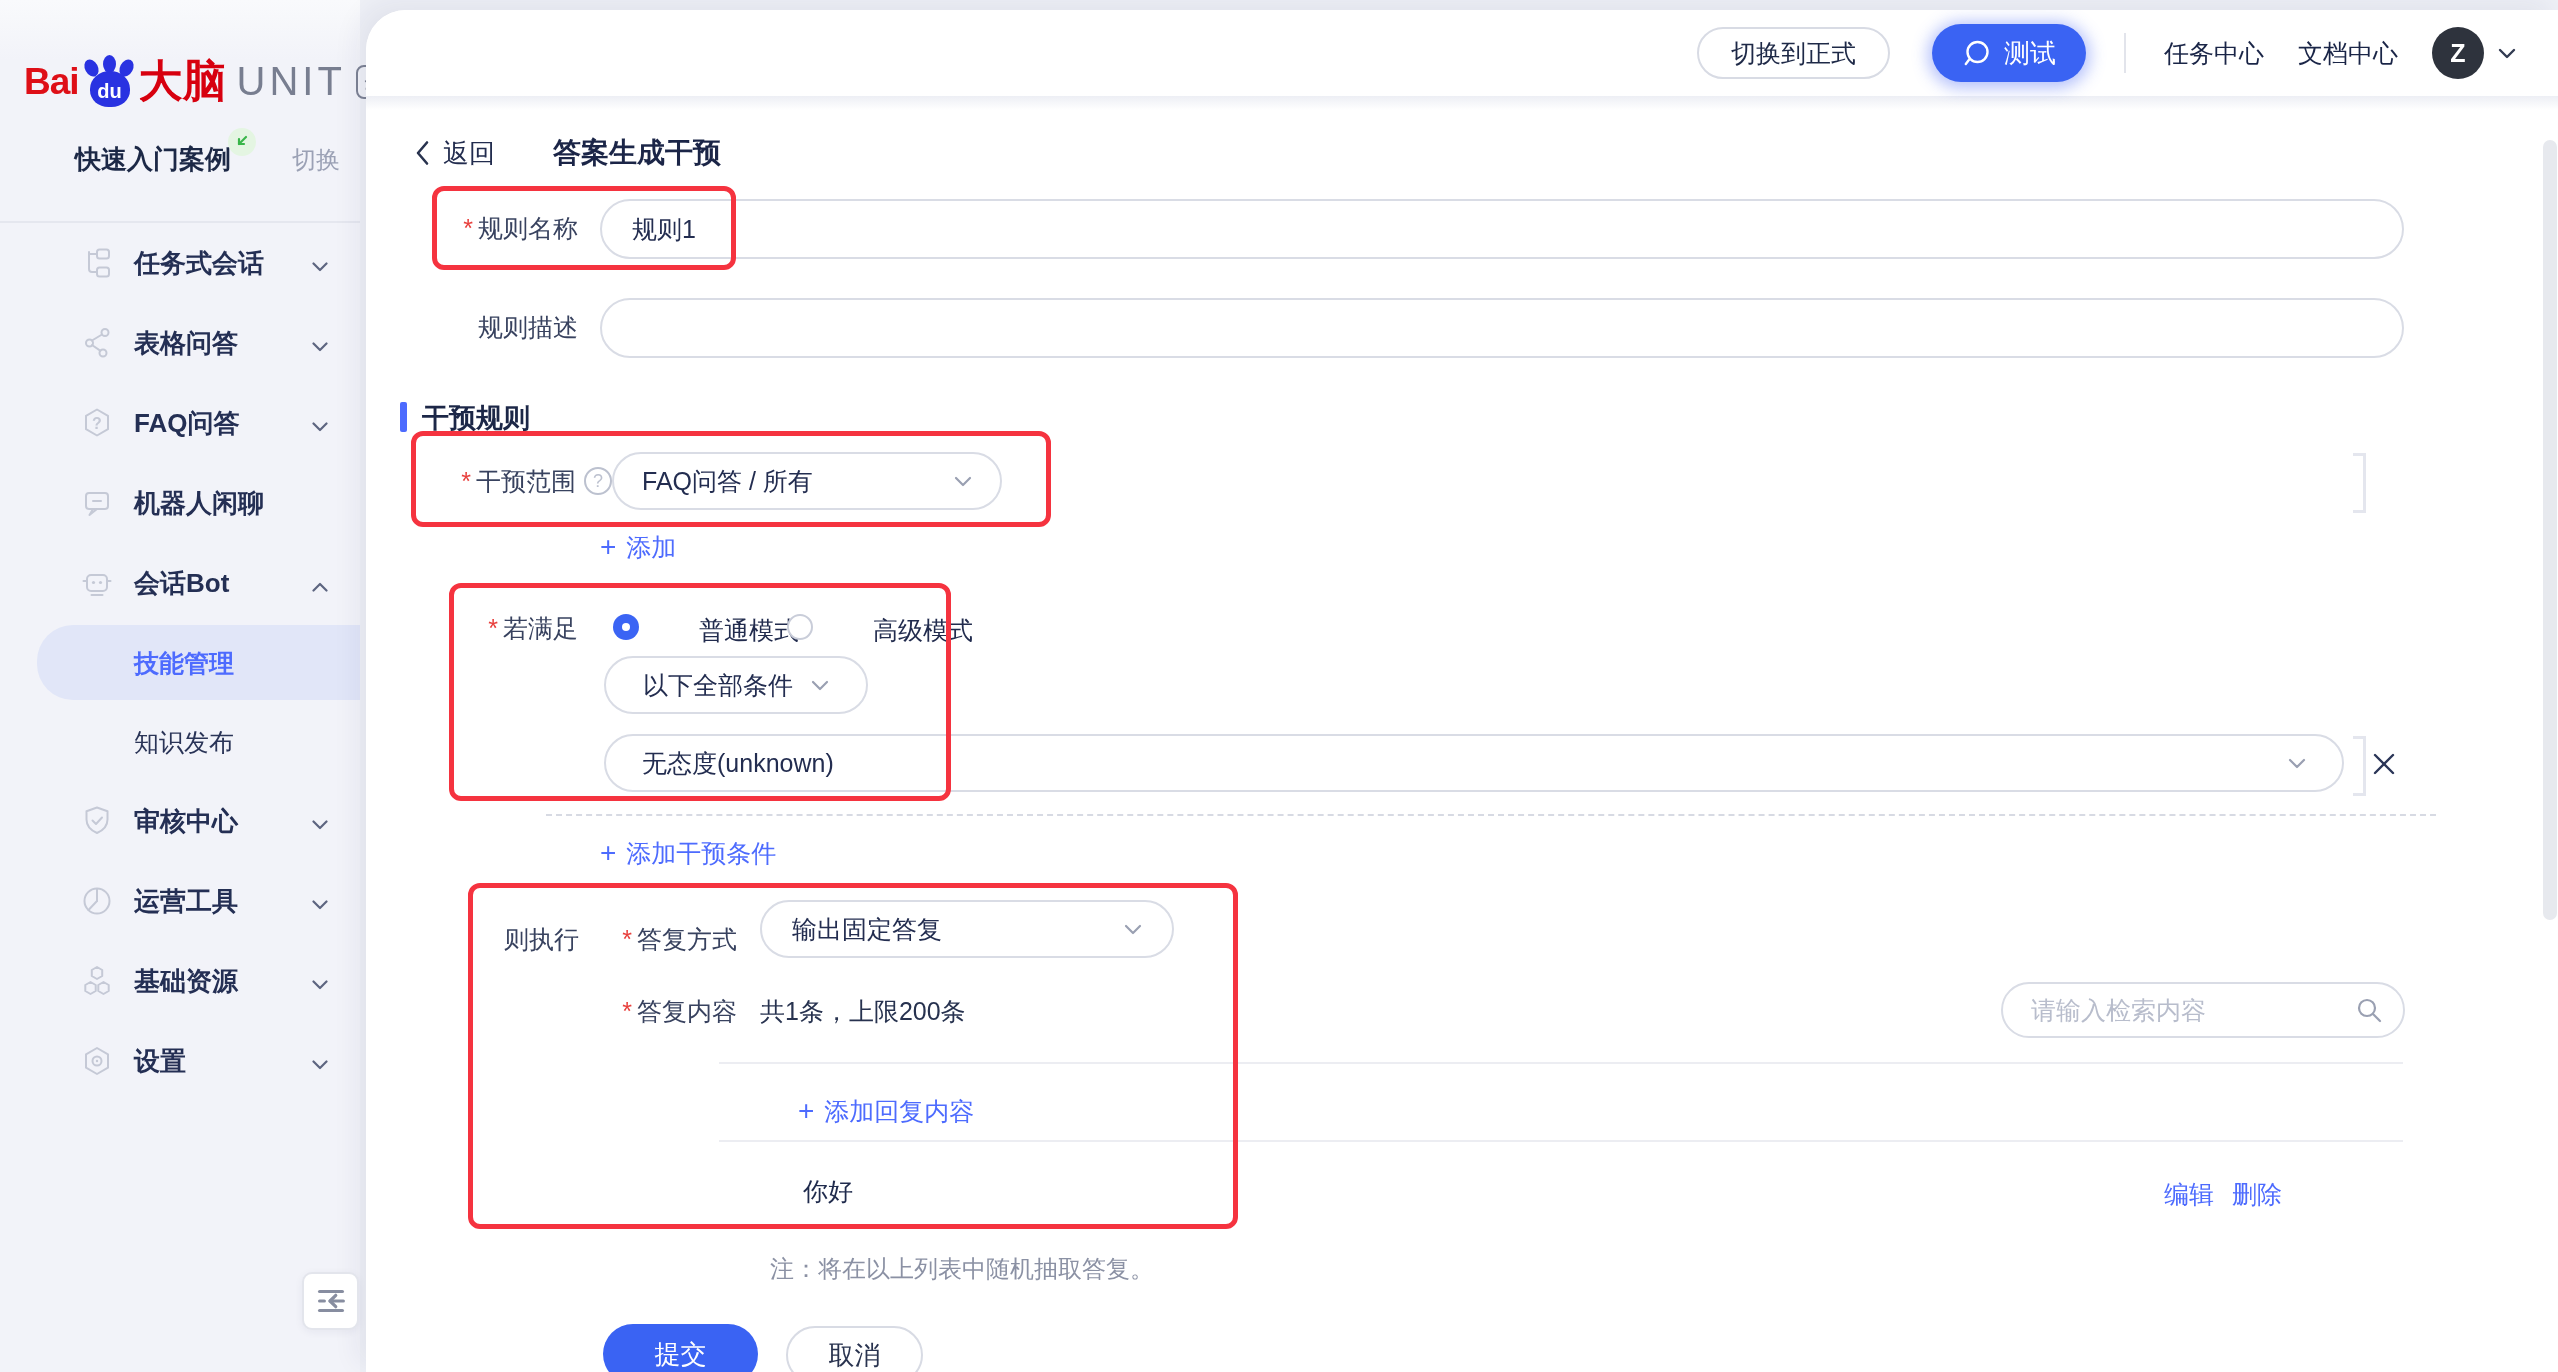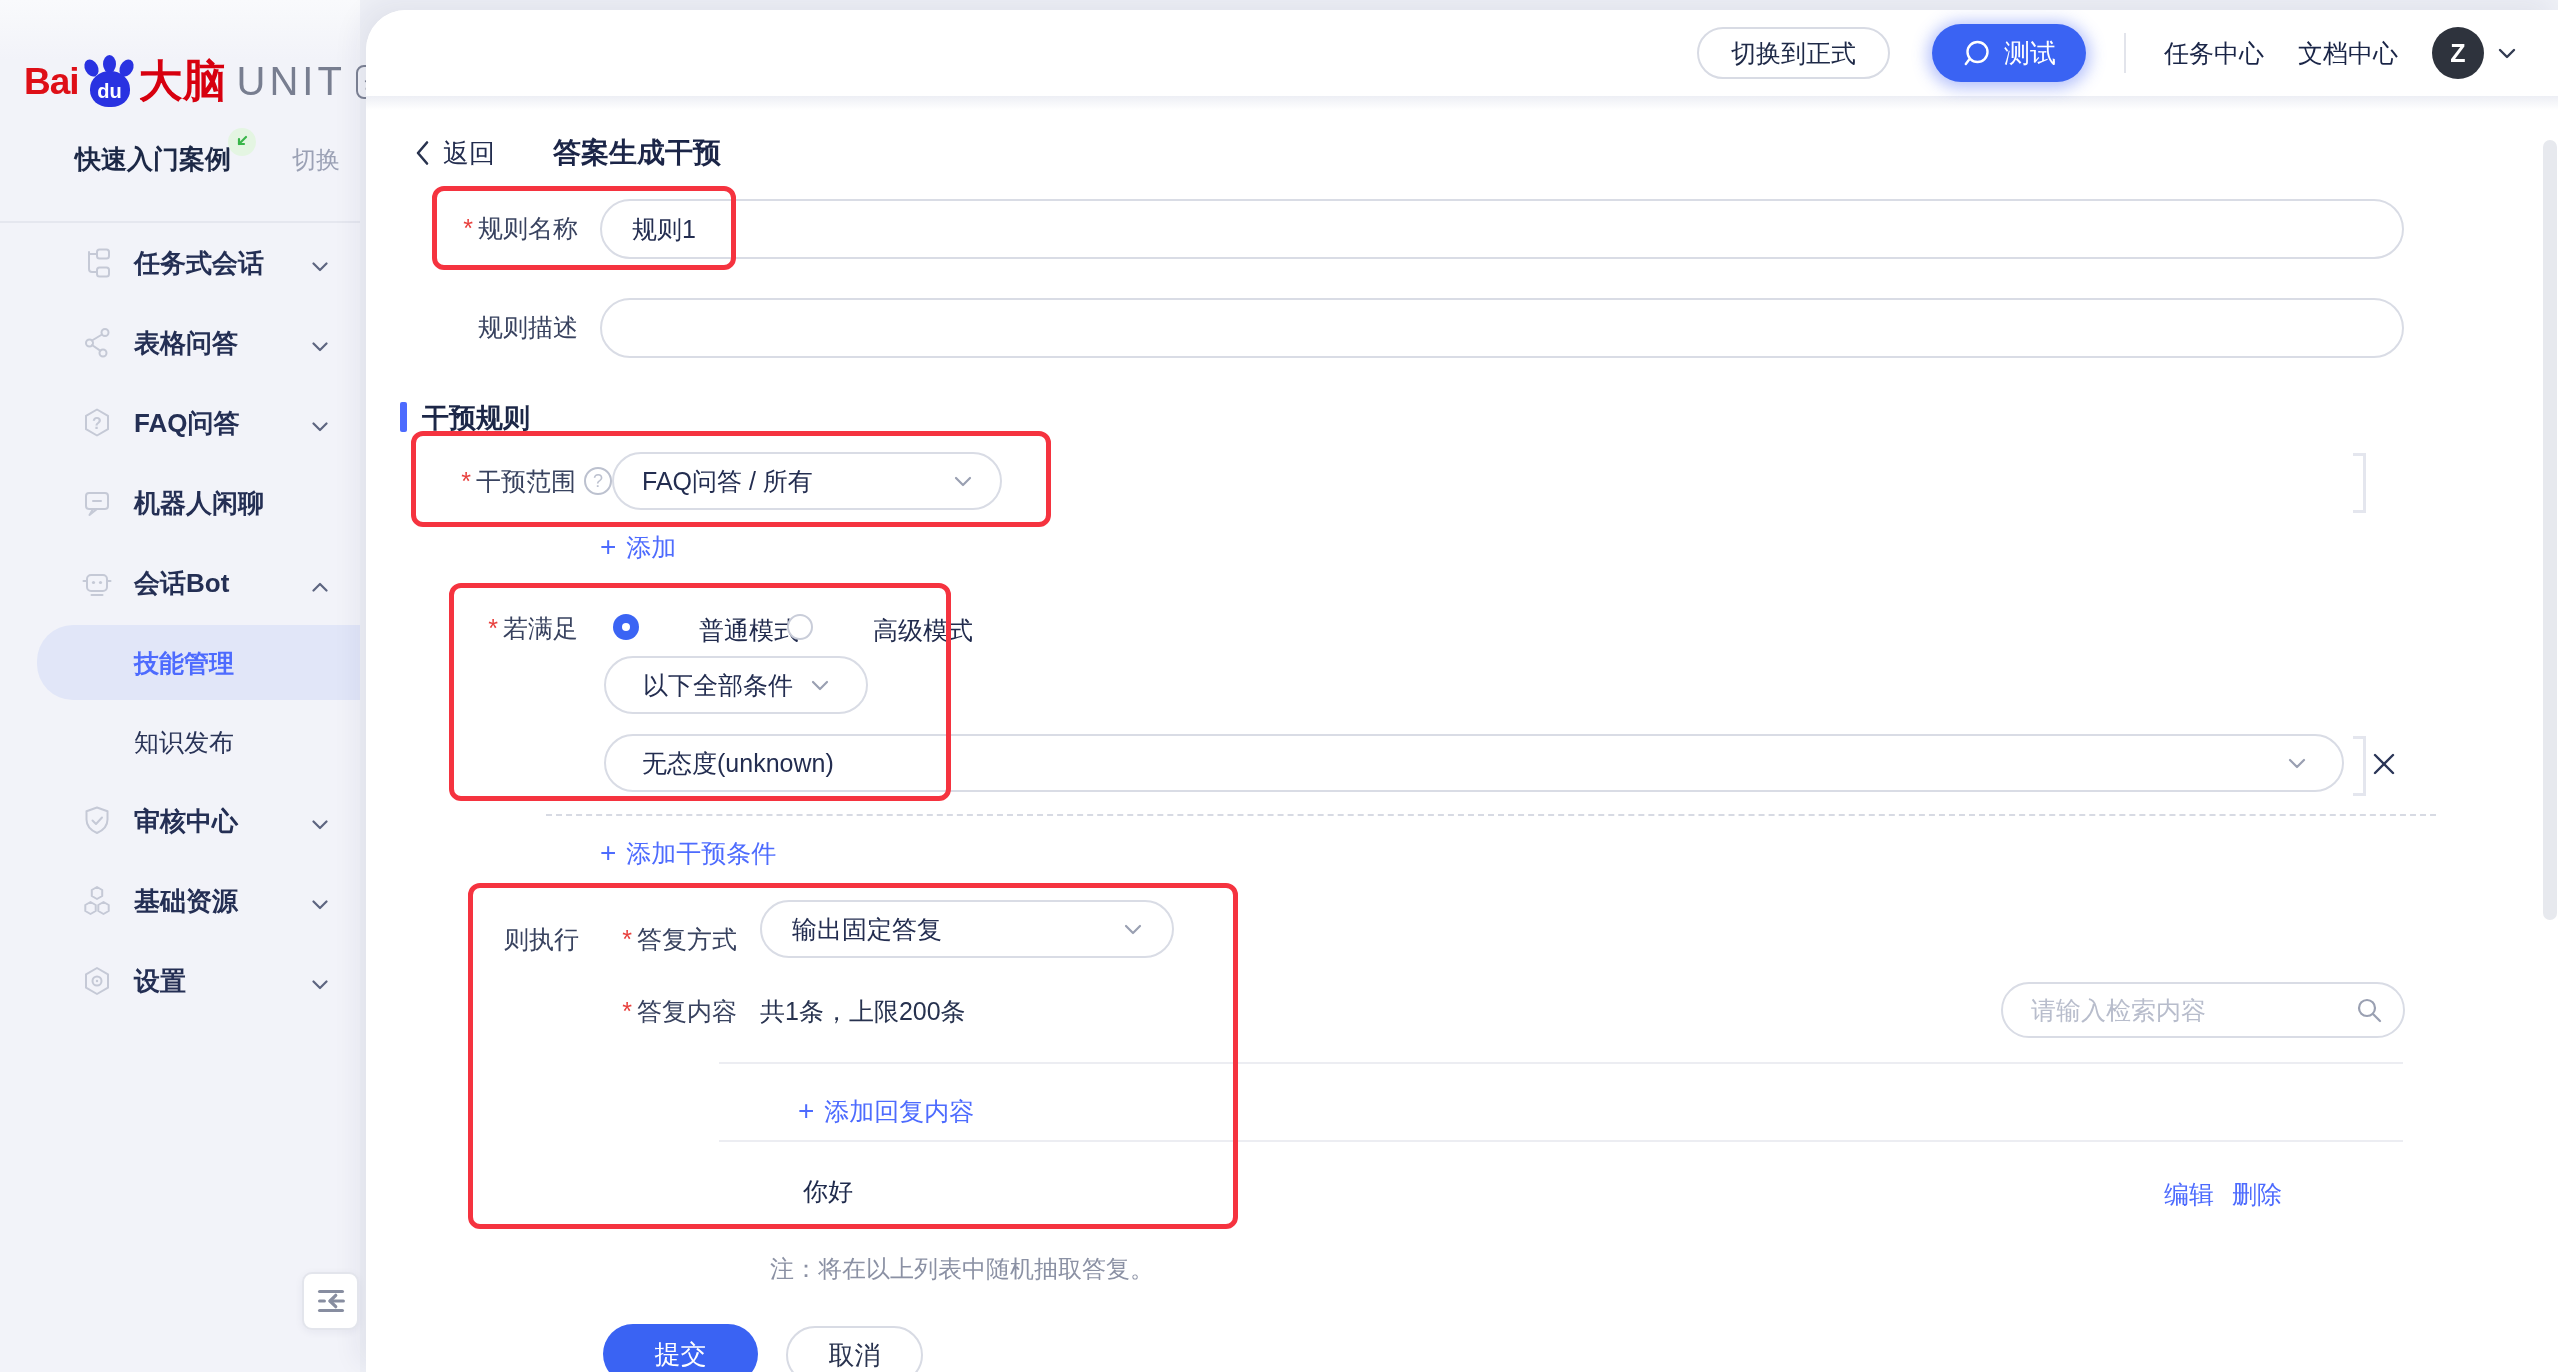--- a/index.html
+++ b/index.html
@@ -243,20 +243,35 @@
         <span class="nlabel">审核中心</span>
         <span class="nchev">
           <svg width="16" height="10" viewBox="0 0 16 10" class="chev-svg">
               <polyline points="1.5,1.5 8,8 14.5,1.5"></polyline>
             </svg>
         </span>
       </div>
       <div class="nav-item">
         <span class="nicon">
           <svg width="34" height="34" viewBox="0 0 34 34" class="icon-svg">
+              <circle cx="17" cy="17" r="12.5"></circle>
+              <path d="M17 5v12"></path>
+              <path d="M17 17l-8.5 9"></path>
+            </svg>
+        </span>
+        <span class="nlabel">运营工具</span>
+        <span class="nchev">
+          <svg width="16" height="10" viewBox="0 0 16 10" class="chev-svg">
+              <polyline points="1.5,1.5 8,8 14.5,1.5"></polyline>
+            </svg>
+        </span>
+      </div>
+      <div class="nav-item">
+        <span class="nicon">
+          <svg width="34" height="34" viewBox="0 0 34 34" class="icon-svg">
               <path d="M17 3l5.2 3v6L17 15l-5.2-3V6z"></path>
               <path d="M10.5 18l5.2 3v6l-5.2 3-5.2-3v-6z"></path>
               <path d="M23.5 18l5.2 3v6l-5.2 3-5.2-3v-6z"></path>
             </svg>
         </span>
         <span class="nlabel">基础资源</span>
         <span class="nchev">
           <svg width="16" height="10" viewBox="0 0 16 10" class="chev-svg">
               <polyline points="1.5,1.5 8,8 14.5,1.5"></polyline>
             </svg>

